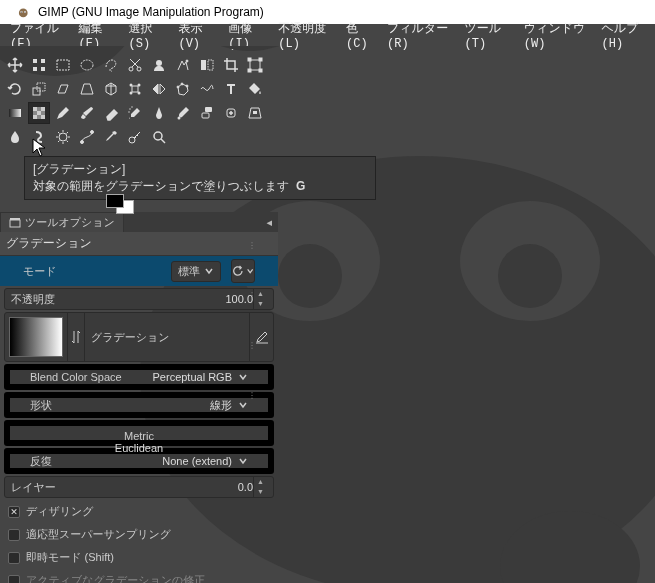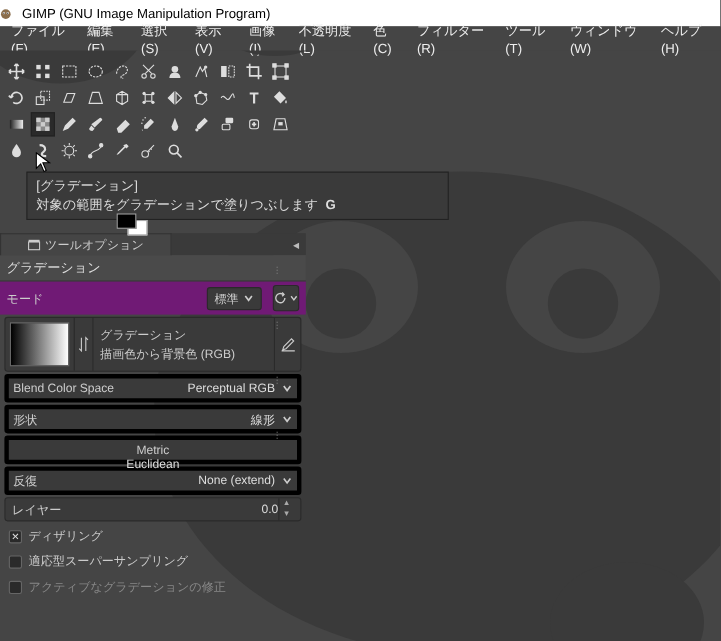--- a/index.html
+++ b/index.html
@@ -1,48 +1,48 @@
 <!DOCTYPE html>
 <html><head>
 <meta charset="utf-8">
 <style>
 * { box-sizing: border-box; margin: 0; padding: 0; font-family: "Meiryo", "MS Gothic", sans-serif; }
 body { width: 655px; height: 583px; background: #454545; color: #ccc; font-size: 11px; overflow: hidden; position: relative; }
-.titlebar { background: #fff; color: #000; height: 24px; display: flex; align-items: center; padding: 0 0; font-size: 12px; }
+.titlebar { background: #fff; color: #000; height: 24px; display: flex; align-items: center; padding: 0 18px; font-size: 12px; }
 .titlebar .icon { width: 14px; height: 14px; margin-right: 6px; }
 .menubar { background: #454545; height: 22px; display: flex; align-items: center; padding: 0 4px; gap: 4px; color: #eee; font-size: 12px; }
-.menubar .menu-item { padding: 2px 6px; cursor: default; }
+.menubar .menu-item { padding: 2px 6px; cursor: default; font-family: Liberation Mono, monospace; }
 .bgshapes { position: absolute; top: 46px; left: 0; right: 0; bottom: 0; z-index: 0; }
 .toolbox { position: relative; z-index: 2; padding: 8px 4px 0 4px; width: 265px; }
 .tool-grid { display: grid; grid-template-columns: repeat(11, 22px); grid-auto-rows: 22px; gap: 2px; }
 .tool-btn { width: 22px; height: 22px; display: flex; align-items: center; justify-content: center; color: #ddd; }
 .tool-btn.active { background: #2a2a2a; border: 1px solid #222; }
 .tool-btn svg { width: 16px; height: 16px; }
 .cursor { position: absolute; z-index: 20; pointer-events: none; }
 .tooltip { position: absolute; z-index: 15; background: #3a3a3a; border: 1px solid #222; padding: 4px 8px 4px 8px; color: #ddd; font-size: 12px; line-height: 1.4; }
 .swatches { position: absolute; z-index: 16; }
 .swatch-back { width: 18px; height: 14px; background: #fff; border: 1px solid #aaa; position: absolute; left: 10px; top: 6px; }
 .swatch-front { width: 18px; height: 14px; background: #000; border: 1px solid #aaa; position: absolute; left: 0; top: 0; }
 .dock-panel { position: relative; z-index: 2; width: 278px; margin-top: 64px; }
 .tabbar { display: flex; align-items: center; background: #3a3a3a; height: 20px; }
-.tab { background: #454545; border: 1px solid #333; border-bottom: none; padding: 2px 24px; display: flex; align-items: center; gap: 4px; font-size: 11px; }
+.tab { background: #454545; border: 1px solid #333; border-bottom: none; padding: 2px 8px; display: flex; align-items: center; gap: 4px; font-size: 11px; }
 .tab-arrow { margin-left: auto; padding: 2px 6px; color: #bbb; }
 .panel-title { background: #4a4a4a; padding: 3px 6px; font-size: 12px; color: #ddd; border-bottom: 1px solid #333; }
-.option-row { display: flex; align-items: center; padding: 3px 6px; gap: 6px; background: #701a75; }
+.option-row { display: flex; align-items: center; padding: 3px 23px; gap: 6px; background: #0c4a6e; }
 .label { flex: 0 0 auto; color: #ccc; }
 .spacer { flex: 1; }
 .value { color: #ddd; }
 .dropdown { background: #3a3a3a; border: 1px solid #2a2a2a; border-radius: 3px; padding: 2px 6px; display: flex; align-items: center; gap: 4px; text-align: center; }
 .chev { width: 10px; height: 10px; }
 .slider-row { background: #3a3a3a; margin: 2px 4px; border: 1px solid #2a2a2a; border-radius: 3px; display: flex; align-items: center; padding: 2px 6px; height: 22px; }
 .grad-box { display: flex; align-items: stretch; margin: 2px 4px; background: #3a3a3a; border: 1px solid #2a2a2a; border-radius: 3px; }
 .grad-preview { width: 54px; height: 40px; background: linear-gradient(to right, #000, #fff); margin: 4px; border: 1px solid #666; }
 .grad-info { flex: 1; padding: 4px 6px; display: flex; flex-direction: column; justify-content: center; gap: 2px; font-size: 11px; }
 .grad-edit { width: 24px; display: flex; align-items: center; justify-content: center; border-left: 1px solid #2a2a2a; }
-.select-row { margin: 2px 4px; background: #3a3a3a; border: 4px solid #000000; border-radius: 3px; display: flex; align-items: center; padding: 4px 4px; height: 26px; }
+.select-row { margin: 2px 4px; background: #3a3a3a; border: 6px solid #000000; border-radius: 3px; display: flex; align-items: center; padding: 4px 20px; height: 26px; }
 .select-row.disabled { color: #888; flex-direction: column; }
 .checkbox-row { display: flex; align-items: center; gap: 6px; padding: 4px 8px; font-size: 11px; color: #ccc; }
 .checkbox-row.disabled { color: #888; }
 .cb { width: 12px; height: 12px; border: 1px solid #666; border-radius: 2px; background: #2a2a2a; display: flex; align-items: center; justify-content: center; font-size: 9px; color: #ddd; }
 .reverse-btn { width: 24px; height: 24px; background: #3a3a3a; border: 1px solid #2a2a2a; border-radius: 3px; display: flex; align-items: center; justify-content: center; margin-left: 4px; }
 .stepper { width: 14px; display: flex; flex-direction: column; border-left: 1px solid #2a2a2a; margin-left: auto; }
 .stepper div { height: 10px; font-size: 7px; text-align: center; line-height: 10px; color: #aaa; }
 .vline { position: absolute; top: 220px; left: 248px; width: 10px; height: 200px; z-index: 3; display:flex; flex-direction:column; justify-content:space-around; color:#888; font-size:8px;}
 </style>
 </head>
@@ -330,21 +330,21 @@
       </div>
     <div class="tool-btn">
         <svg viewBox="0 0 16 16" fill="none" stroke="#ddd" stroke-width="1.5">
           <circle cx="7" cy="7" r="4"></circle>
           <path d="M10 10l4 4"></path>
         </svg>
       </div>
   </div>
 </div>
 
-<div class="tooltip" style="left:24px; top:156px; width:384px;">
+<div class="tooltip" style="left:24px; top:156px; width:352px;">
   <div><span>[グラデーション]</span></div>
   <div>
     <span>対象の範囲をグラデーションで塗りつぶします</span>
     &nbsp;<b>G</b>
   </div>
 </div>
 
 <svg class="cursor" style="left:32px; top:138px;" width="16" height="20" viewBox="0 0 16 20">
   <path d="M1 1l0 14 4-4 3 7 2-1-3-7h6z" fill="#fff" stroke="#000" stroke-width="1"></path>
 </svg>
@@ -380,31 +380,39 @@
       <svg width="14" height="14" viewBox="0 0 14 14" fill="none" stroke="#ccc" stroke-width="1.5">
           <path d="M10 3a5 5 0 1 0 2 4"></path>
           <path d="M9 1l2 2-2 2"></path>
         </svg>
       <svg class="chev" viewBox="0 0 10 10" style="margin-left:2px">
           <path d="M2 3l3 4 3-4" fill="none" stroke="#ccc" stroke-width="1.5"></path>
         </svg>
     </div>
   </div>
 
+  <div class="slider-row" style="position:relative;">
+    <span class="label" style="z-index:1">不透明度</span>
+    <span class="spacer"></span>
+    <span class="value" style="z-index:1">100.0</span>
+    <div class="stepper">
+        <div>▲</div>
+        <div>▼</div>
+      </div>
+  </div>
 
   <div class="grad-box">
     <div class="grad-preview"></div>
     <div style="width:18px;display:flex;align-items:center;justify-content:center;border-left:1px solid #2a2a2a;border-right:1px solid #2a2a2a">
       <svg width="12" height="18" viewBox="0 0 12 18" fill="none" stroke="#ccc">
           <path d="M4 3v12l-2-2M8 15V3l2 2"></path>
         </svg>
     </div>
     <div class="grad-info">
       <span>グラデーション</span>
-      <span>描画色から背景色 (RGB)</span>
     </div>
     <div class="grad-edit">
       <svg width="14" height="14" viewBox="0 0 14 14" fill="#ccc">
           <path d="M2 12l1-3 7-7 2 2-7 7zM1 13h12" stroke="#ccc" fill="none"></path>
         </svg>
     </div>
   </div>
 
   <div class="select-row">
     <span class="label">Blend Color Space</span>
@@ -452,20 +460,24 @@
       </div>
   </div>
 
   <div class="checkbox-row">
     <div class="cb">✕</div>
     <span>ディザリング</span>
   </div>
   <div class="checkbox-row">
     <div class="cb"></div>
     <span>適応型スーパーサンプリング</span>
+  </div>
+  <div class="checkbox-row">
+    <div class="cb"></div>
+    <span>即時モード (Shift)</span>
   </div>
   <div class="checkbox-row disabled">
     <div class="cb"></div>
     <span>アクティブなグラデーションの修正</span>
   </div>
 </div>
 
 <div class="vline">
   <span>⋮</span>
     <span>⋮</span>

